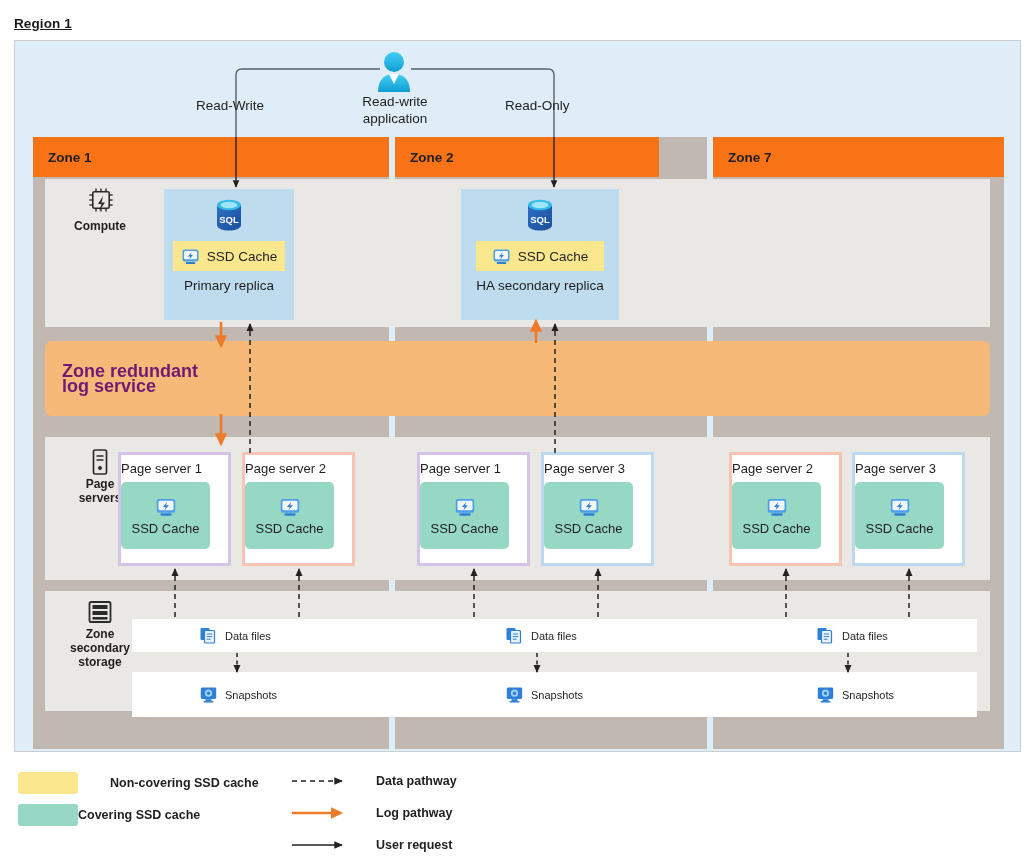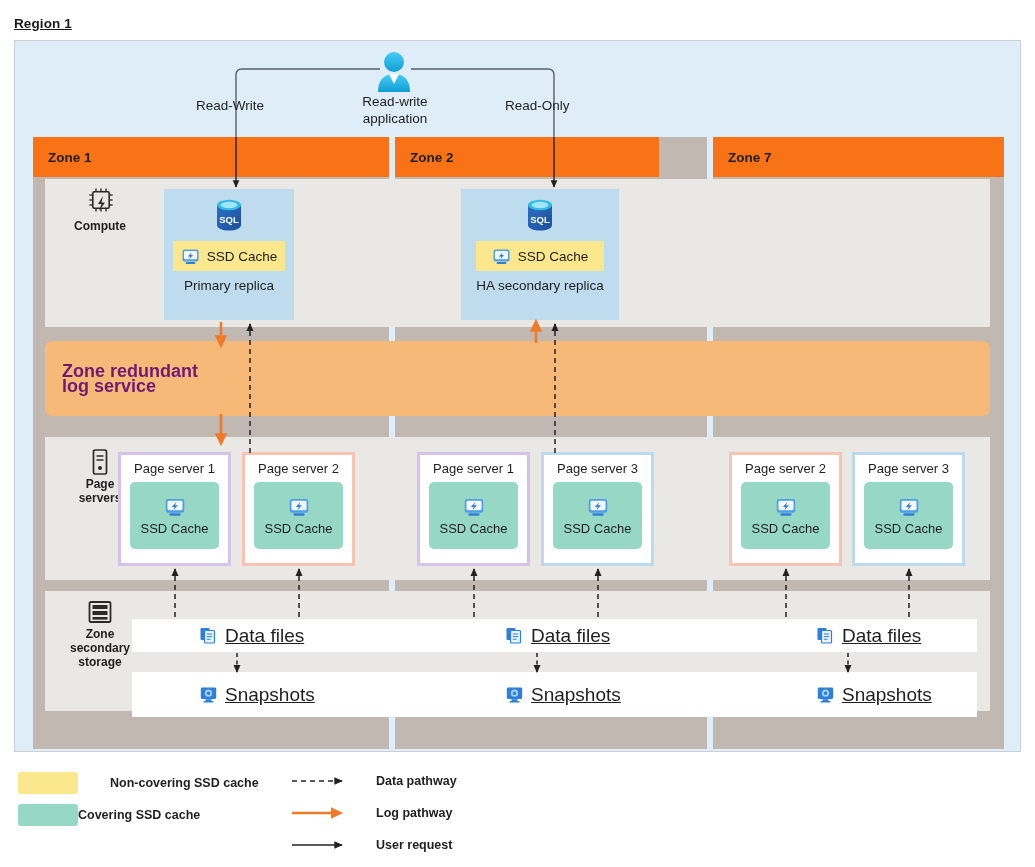--- a/index.html
+++ b/index.html
@@ -67,42 +67,42 @@
   
   #log-bar{
     background:#f7b977;border-radius:7px;box-sizing:border-box;
     display:flex;align-items:center;padding-left:17px;
   }
   #log-bar .t{font-size:18px;font-weight:bold;line-height:15px;color:#701a75;}
 
   
   .ps-card{
     background:#ffffff;box-sizing:border-box;
-    display:flex;flex-direction:column;align-items:center;
+    display:flex;flex-direction:column;
     border:3px solid #cbb8e0;
   }
   .ps-card.c1{border-color:#d4c2e8;}
   .ps-card.c2{border-color:#f7c4b4;}
   .ps-card.c3{border-color:#bcd9ee;}
   .ps-title{font-size:13px;color:#1f1f1f;margin-top:6px;}
   .ps-cache{
     background:#97d8c4;border-radius:5px;box-sizing:border-box;
     display:flex;flex-direction:column;align-items:center;justify-content:center;
     margin-top:6px;
   }
   .ps-cache .lbl{font-size:13px;color:#1f1f1f;margin-top:3px;}
 
   
   .store-row{
     background:#ffffff;box-sizing:border-box;
     display:flex;align-items:center;
   }
   .store-cell{
     display:flex;align-items:center;gap:7px;
-    font-size:19px;color:#1f1f1f;text-decoration:underline;
+    font-size:11px;color:#1f1f1f;
   }
 
   
   #legend{left:14px;top:762px;width:1007px;height:100px;}
   .lg-swatch{width:60px;height:22px;border-radius:3px;}
   .lg-text{font-size:12.5px;font-weight:bold;color:#1f1f1f;}
 
   svg{display:block;overflow:visible;}
 </style>
 </head>

